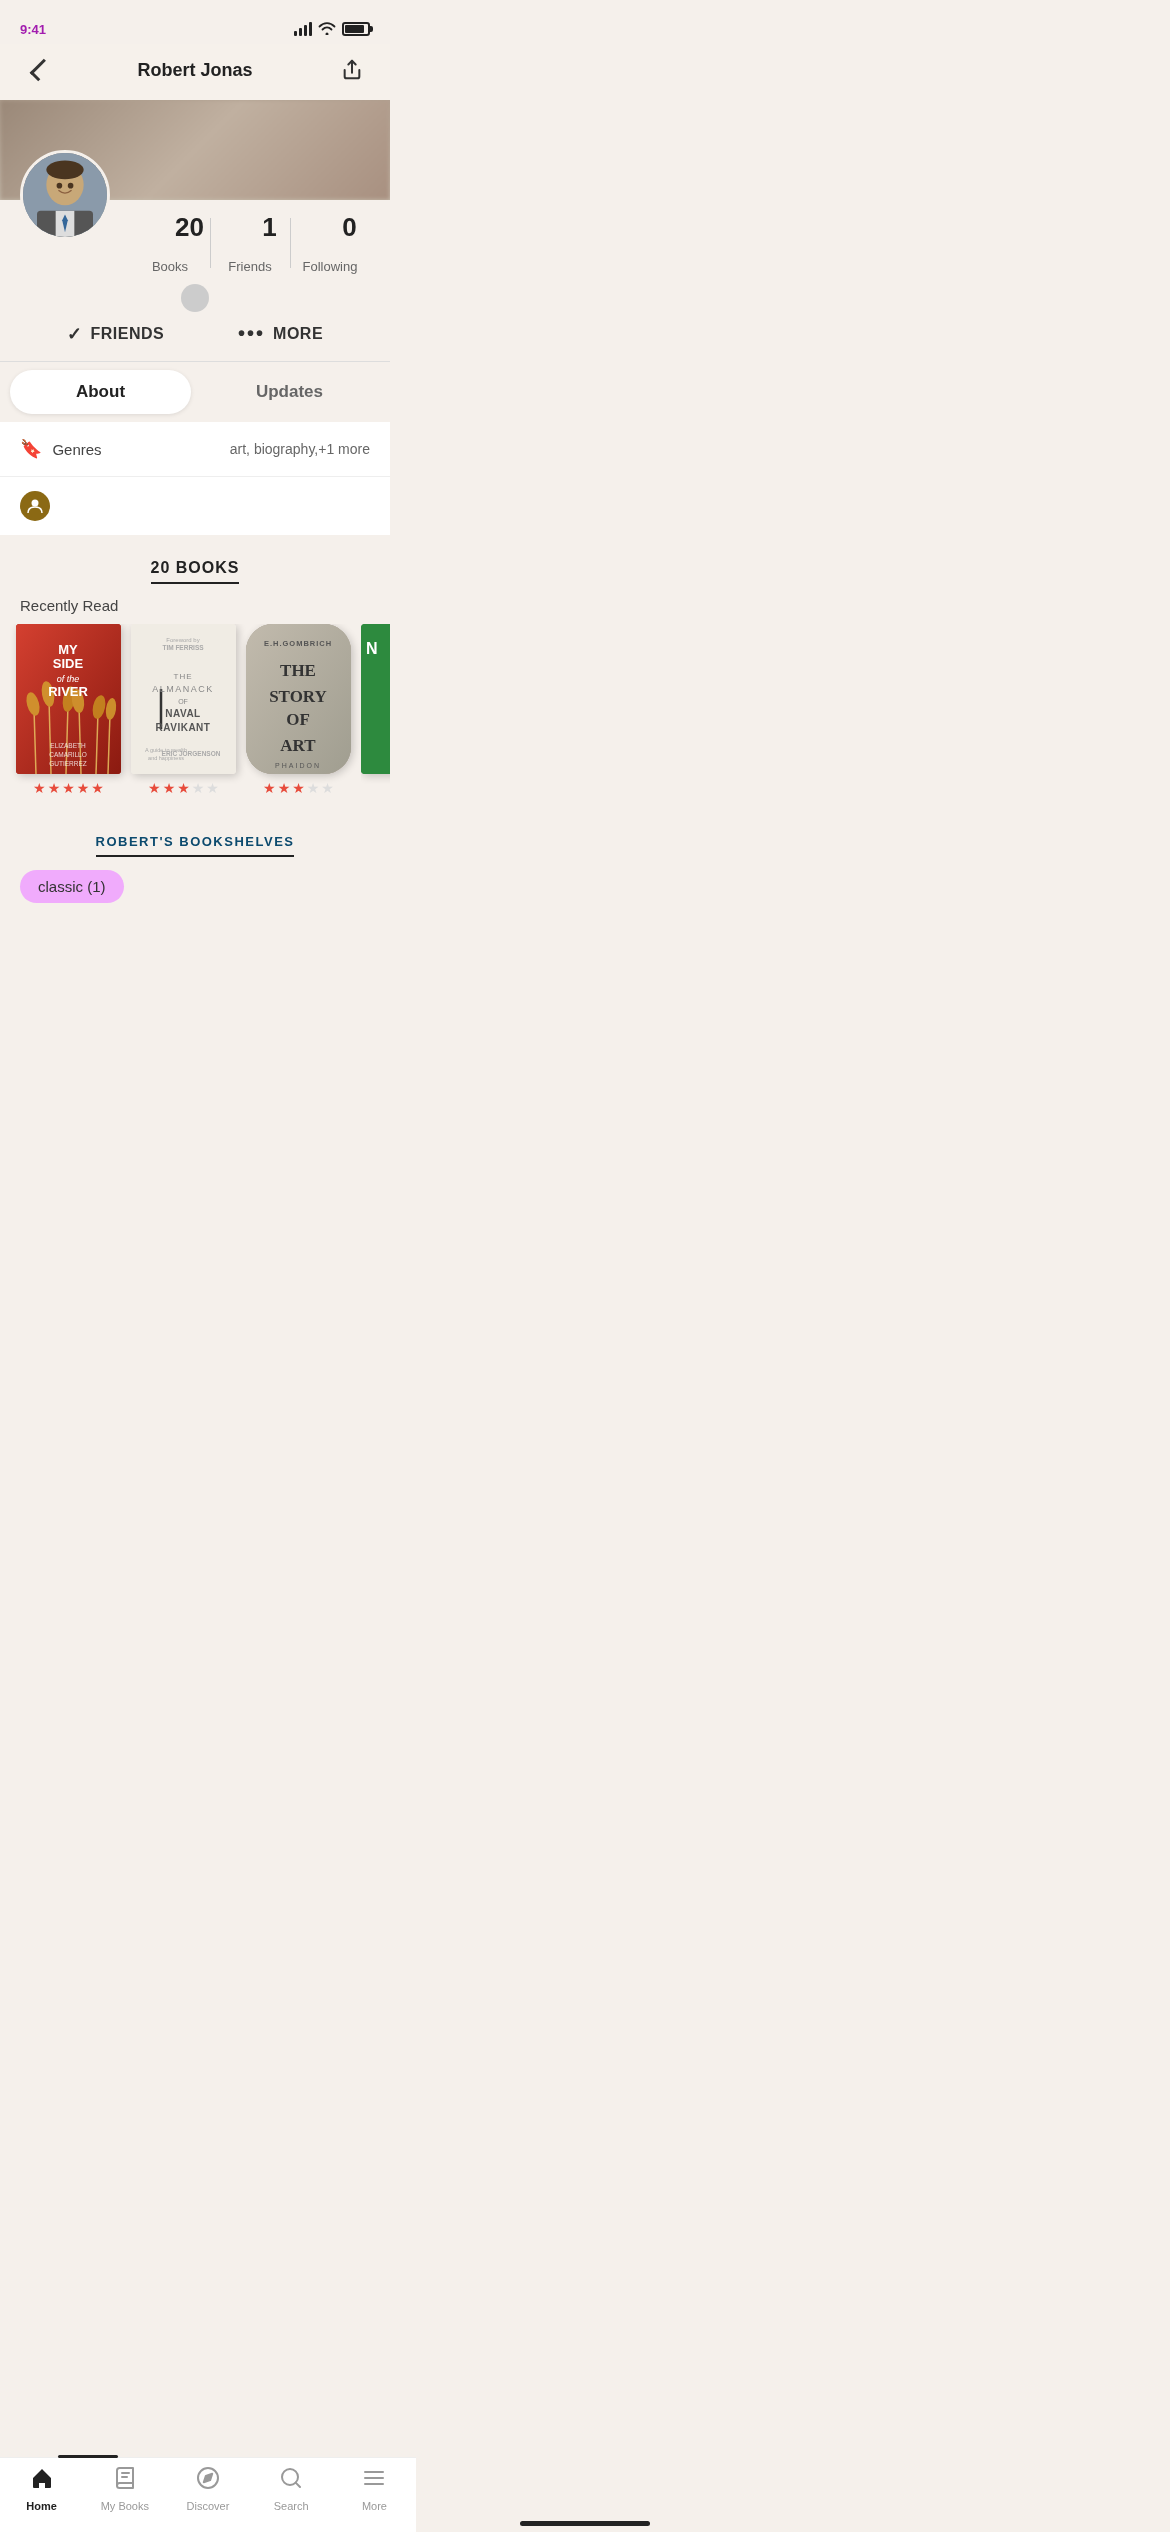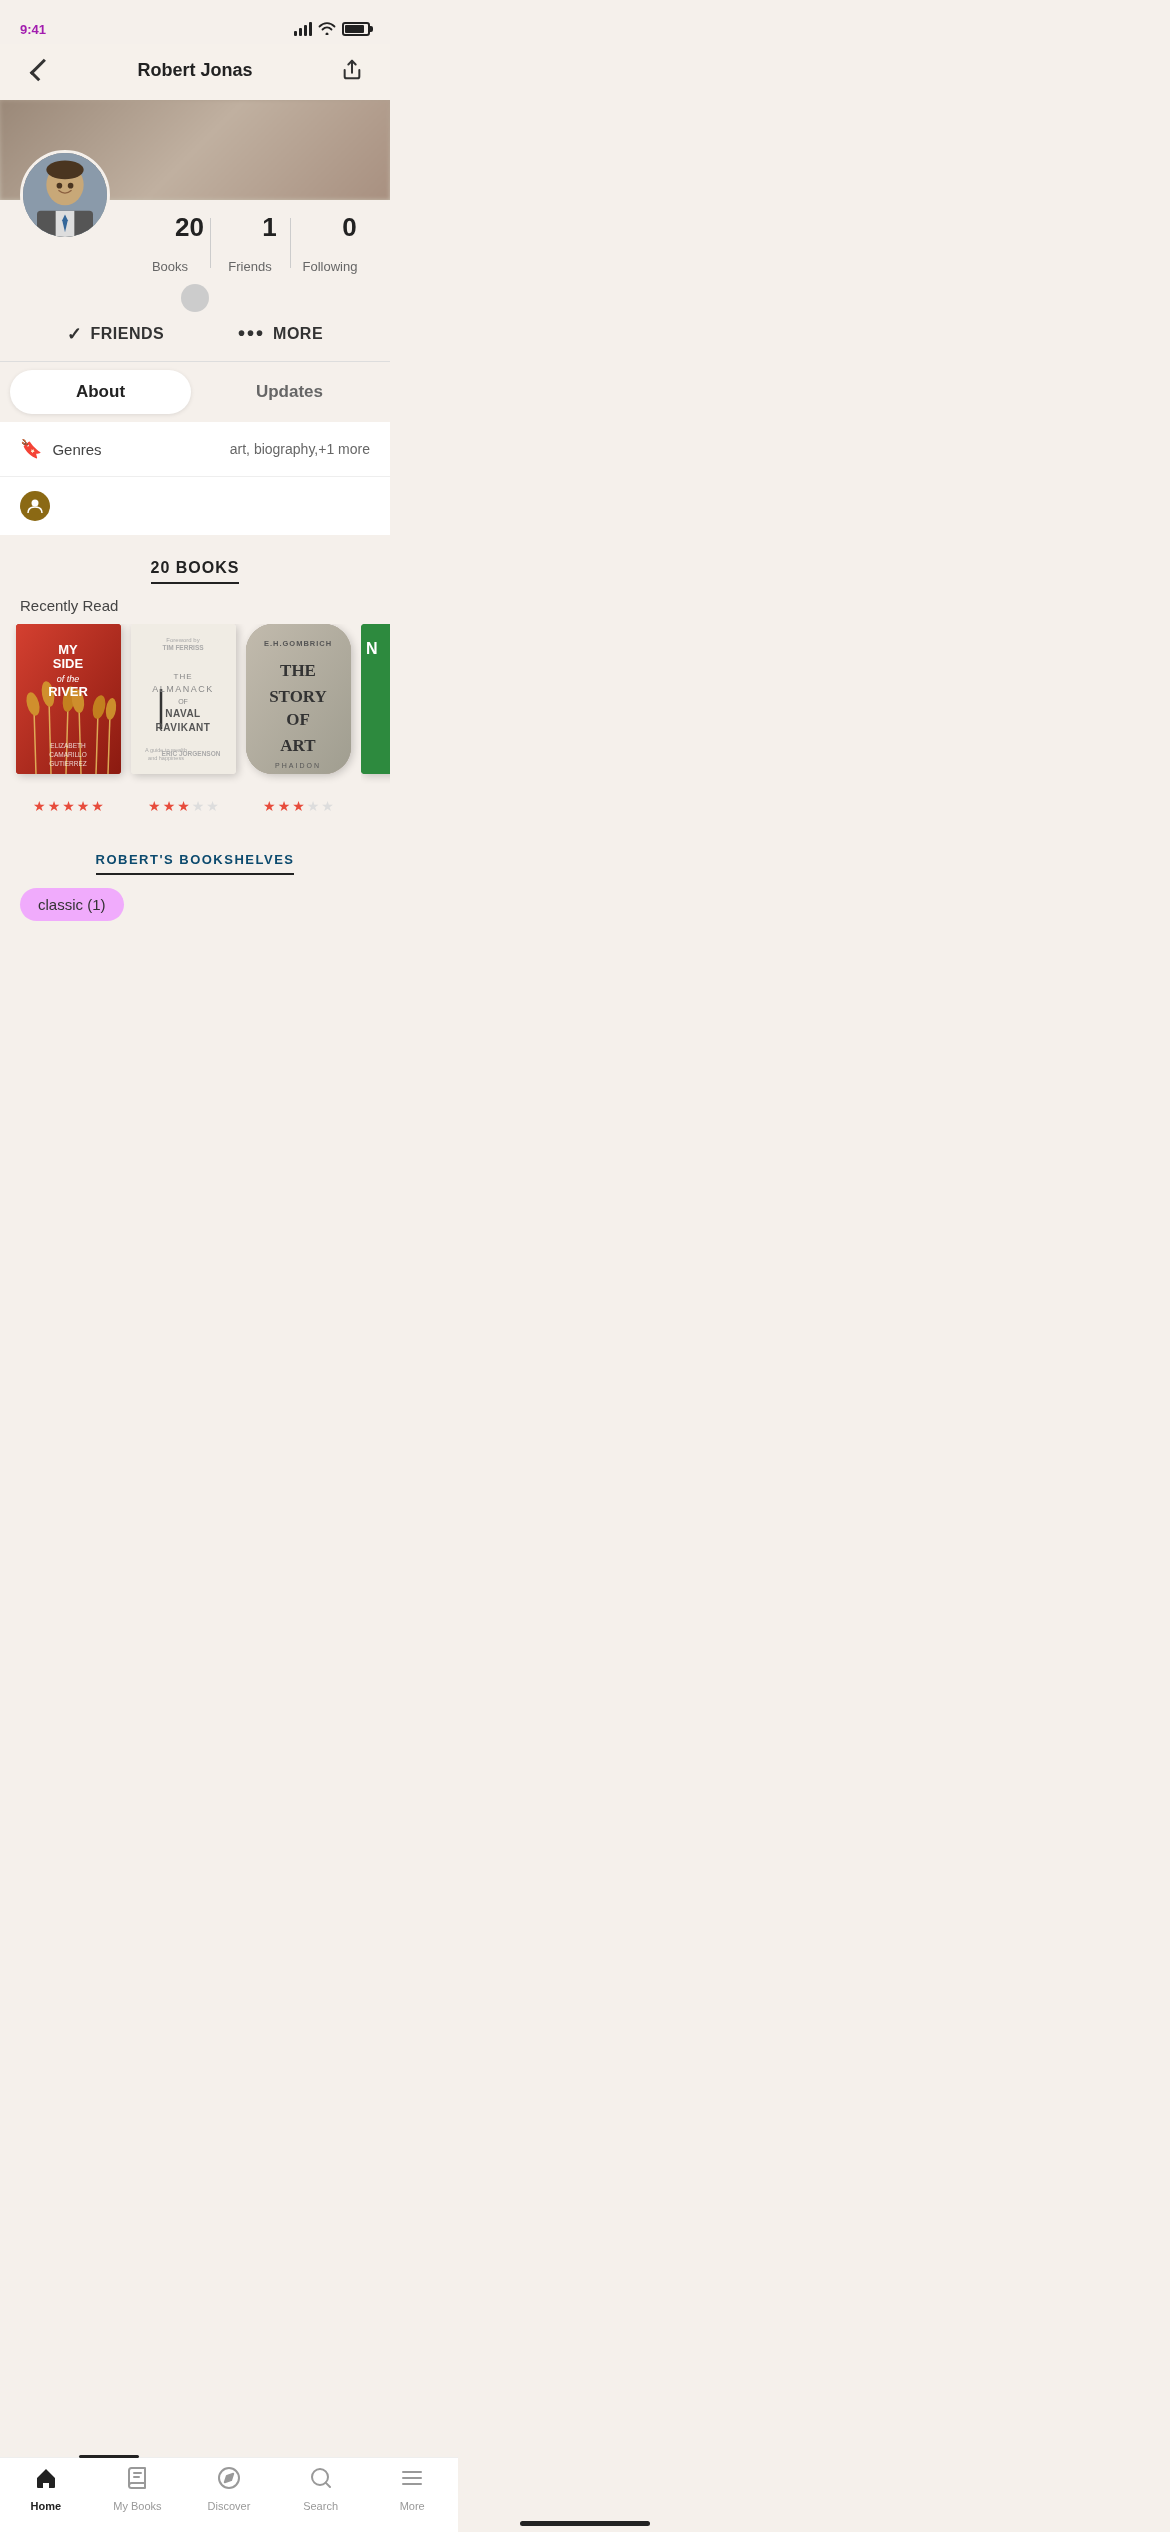--- a/index.html
+++ b/index.html
@@ -345,21 +345,21 @@
     .books-row {
       display: flex;
       gap: 10px;
       padding: 0 16px 16px;
       overflow-x: hidden;
     }
     .book-item {
       display: flex;
       flex-direction: column;
       align-items: center;
-      gap: 24px;
+      gap: 6px;
       min-width: 105px;
     }
     .book-cover {
       width: 105px;
       height: 150px;
       border-radius: 4px;
       overflow: hidden;
       position: relative;
       box-shadow: 2px 2px 8px rgba(0,0,0,0.2);
     }
@@ -447,21 +447,21 @@
       font-size: 15px;
       color: #333;
       font-weight: 500;
       cursor: pointer;
     }
 
     
     .bottom-nav {
       position: fixed;
       bottom: 0;
-      width: 458px;
+      width: 416px;
       background: #fff;
       border-top: 1px solid #eee;
       display: flex;
       align-items: center;
       padding: 8px 0 20px;
     }
     .nav-item {
       flex: 1;
       display: flex;
       flex-direction: column;

